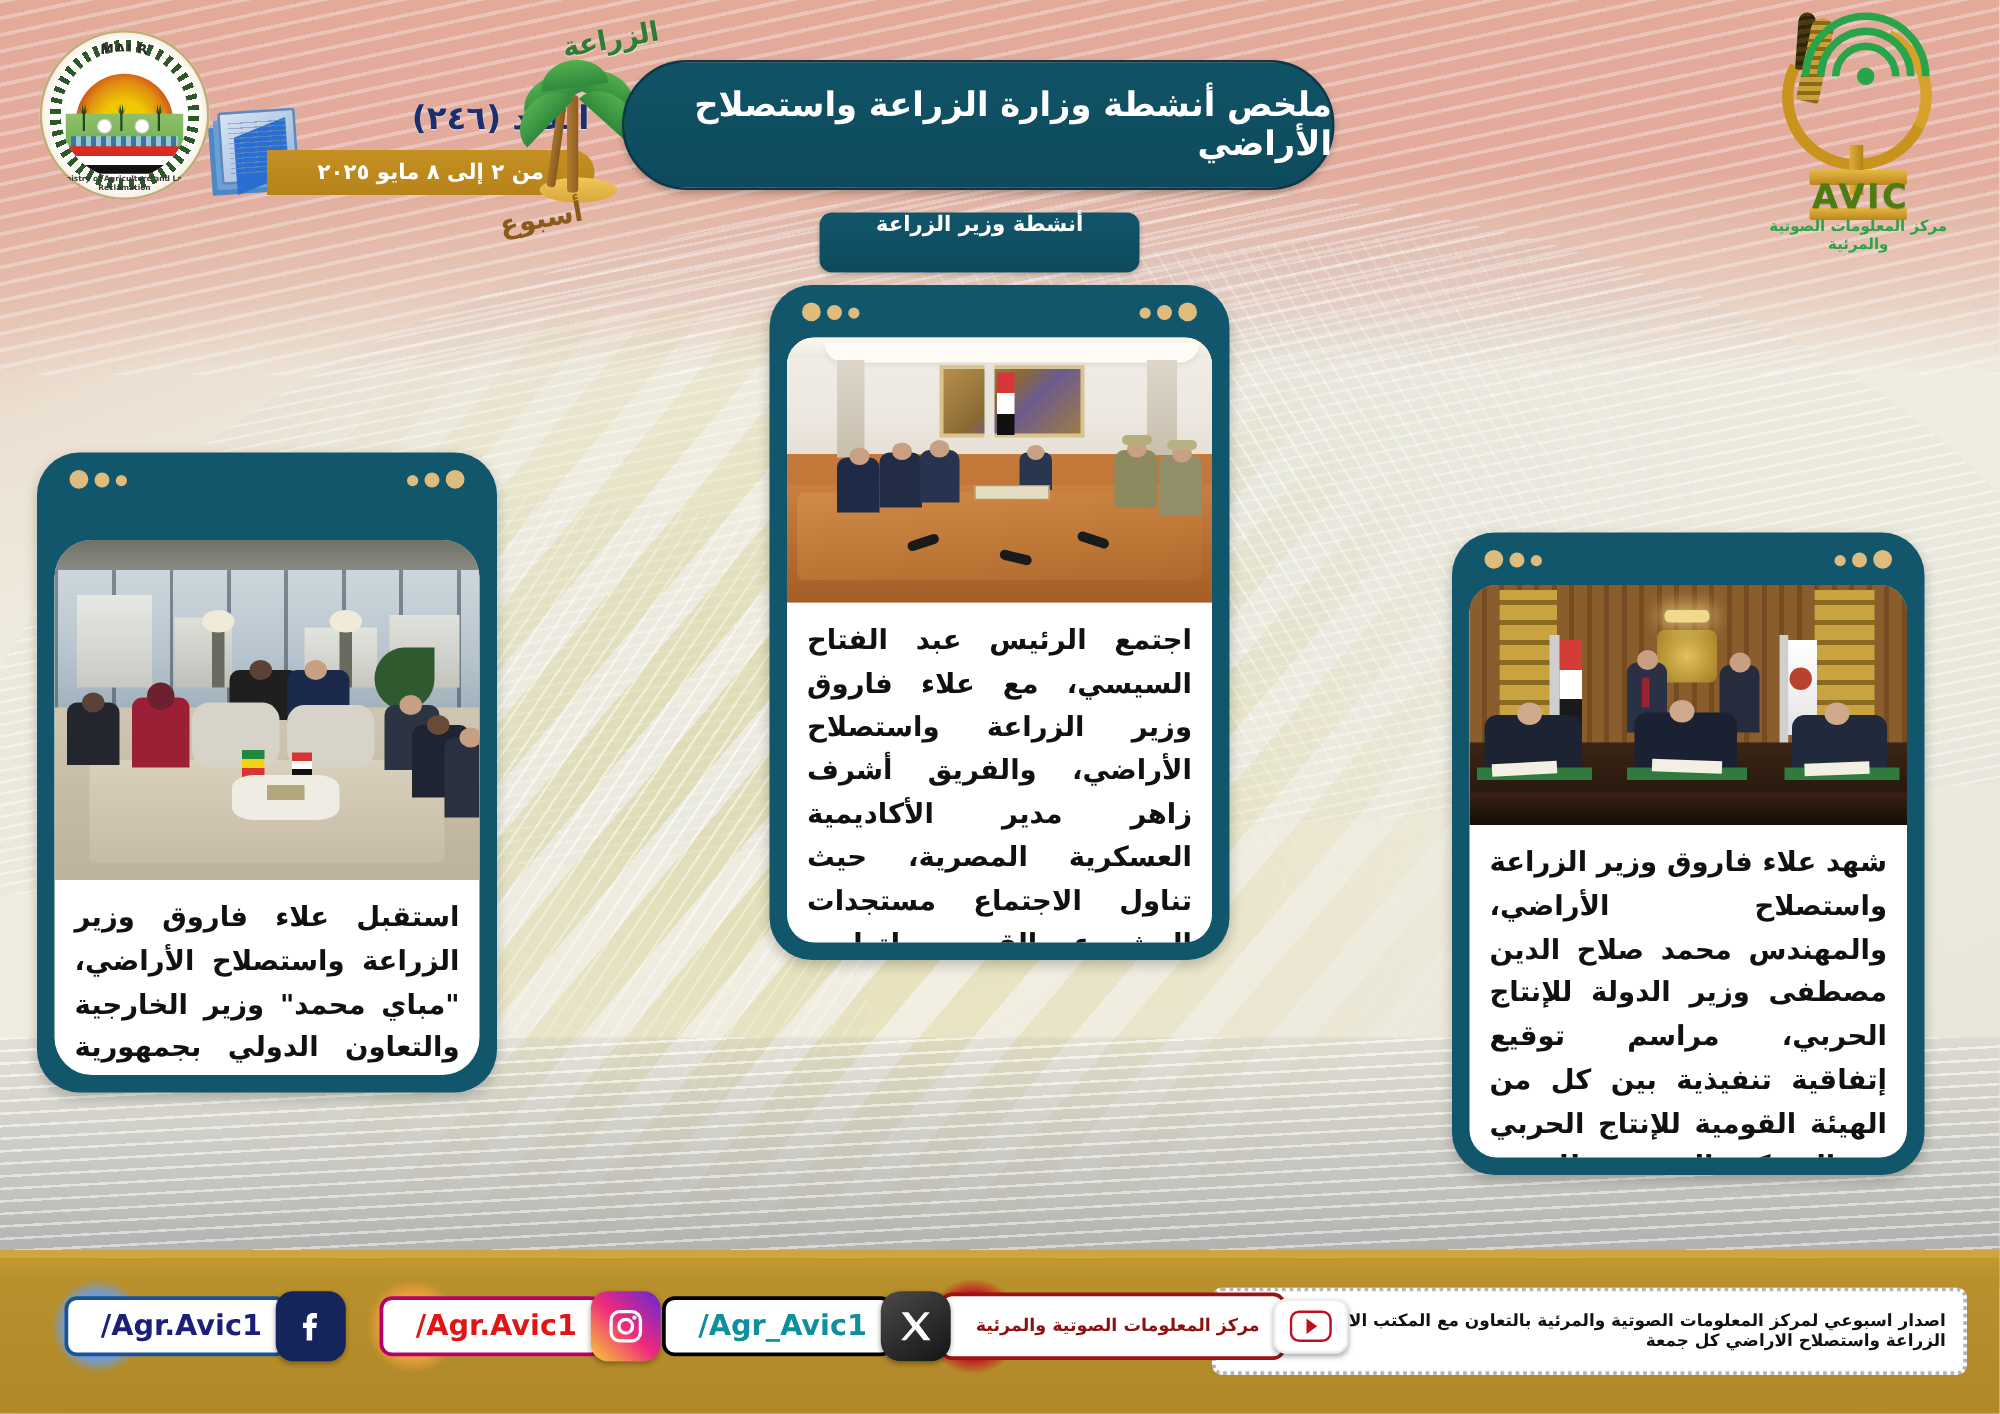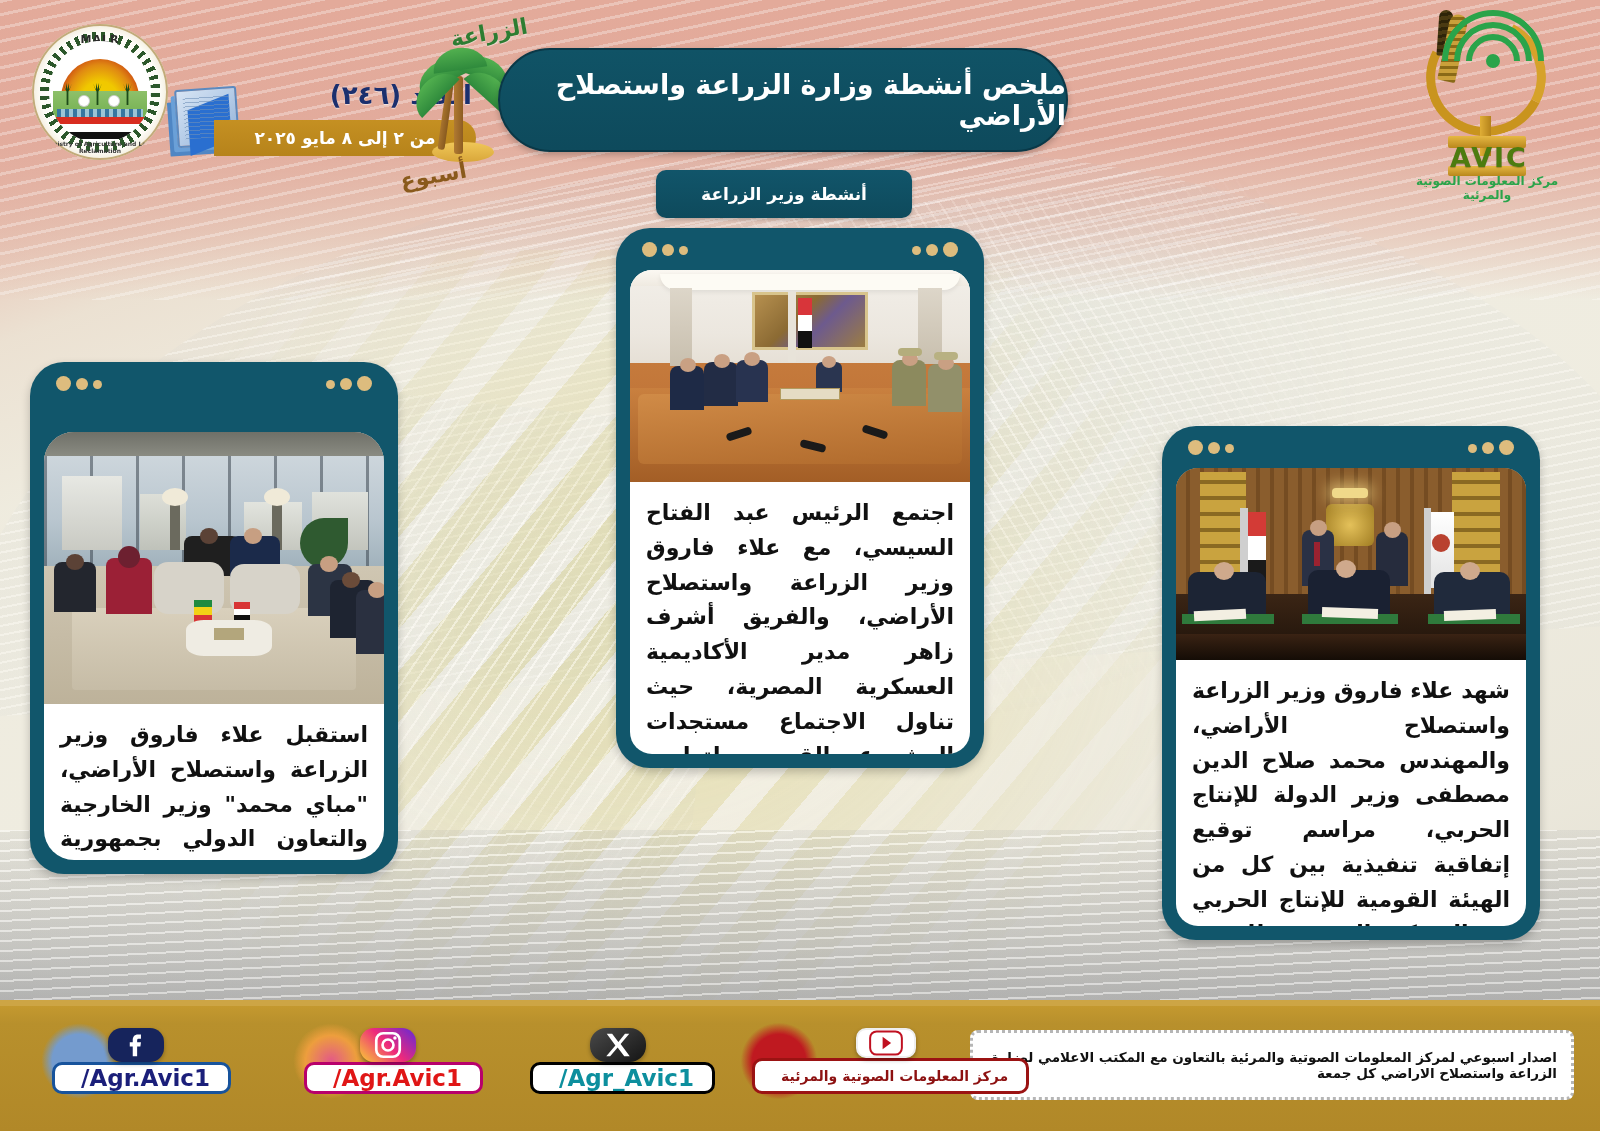--- a/index.html
+++ b/index.html
@@ -201,21 +201,21 @@
     background: linear-gradient(180deg,#105366 0%, #0e4a5c 100%);
     border: 2px solid #0a3847; border-radius: 56px;
     display:flex; align-items:center; justify-content:center;
     box-shadow: 0 3px 6px rgba(0,0,0,.22);
   }
   .title-pill span { color:#fff; font-size:27px; font-weight:700; }
 
   .subtitle-pill {
     position:absolute; left:656px; top:170px; width:256px; height:48px;
     background: linear-gradient(180deg,#11556a 0%, #0e4a5c 100%);
-    border-radius: 10px; display:flex; align-items:center; justify-content:center;
+    border-radius: 10px; display:flex; justify-content:center;
     box-shadow: 0 2px 4px rgba(0,0,0,.2);
   }
   .subtitle-pill span { color:#fff; font-size:17px; font-weight:700; }
 
   
   .avic { position:absolute; right:18px; top:8px; width:190px; height:180px; }
   .avic-arc {
     position:absolute; left:34px; top:10px; width:120px; height:118px;
     border: 9px solid #c9941e; border-top-color: transparent; border-right-color:#d6a22a;
     border-radius: 50%;
@@ -276,21 +276,21 @@
 
   
   .ph { position:absolute; }
 
   
   .footer {
     position:absolute; left:0; bottom:0; width:1600px; height:131px;
     background: linear-gradient(180deg,#c4992f 0%, #b8902c 14%, #b18828 100%);
     border-top: 6px solid #cda545;
   }
-  .social { position:absolute; top:22px; height:66px; display:flex; align-items:center;flex-direction:column; }
+  .social { position:absolute; top:22px; height:66px; display:flex; align-items:center; }
   .social-splat {
     position:absolute; left:-16px; top:-10px; width:86px; height:86px; border-radius:50%;
     filter: blur(0.4px); opacity:.92;
   }
   .social-icon {
     position:relative; width:56px; height:56px; border-radius:14px;
     display:flex; align-items:center; justify-content:center; z-index:2;
     box-shadow: 0 2px 4px rgba(0,0,0,.3);
   }
   .social-pill {

